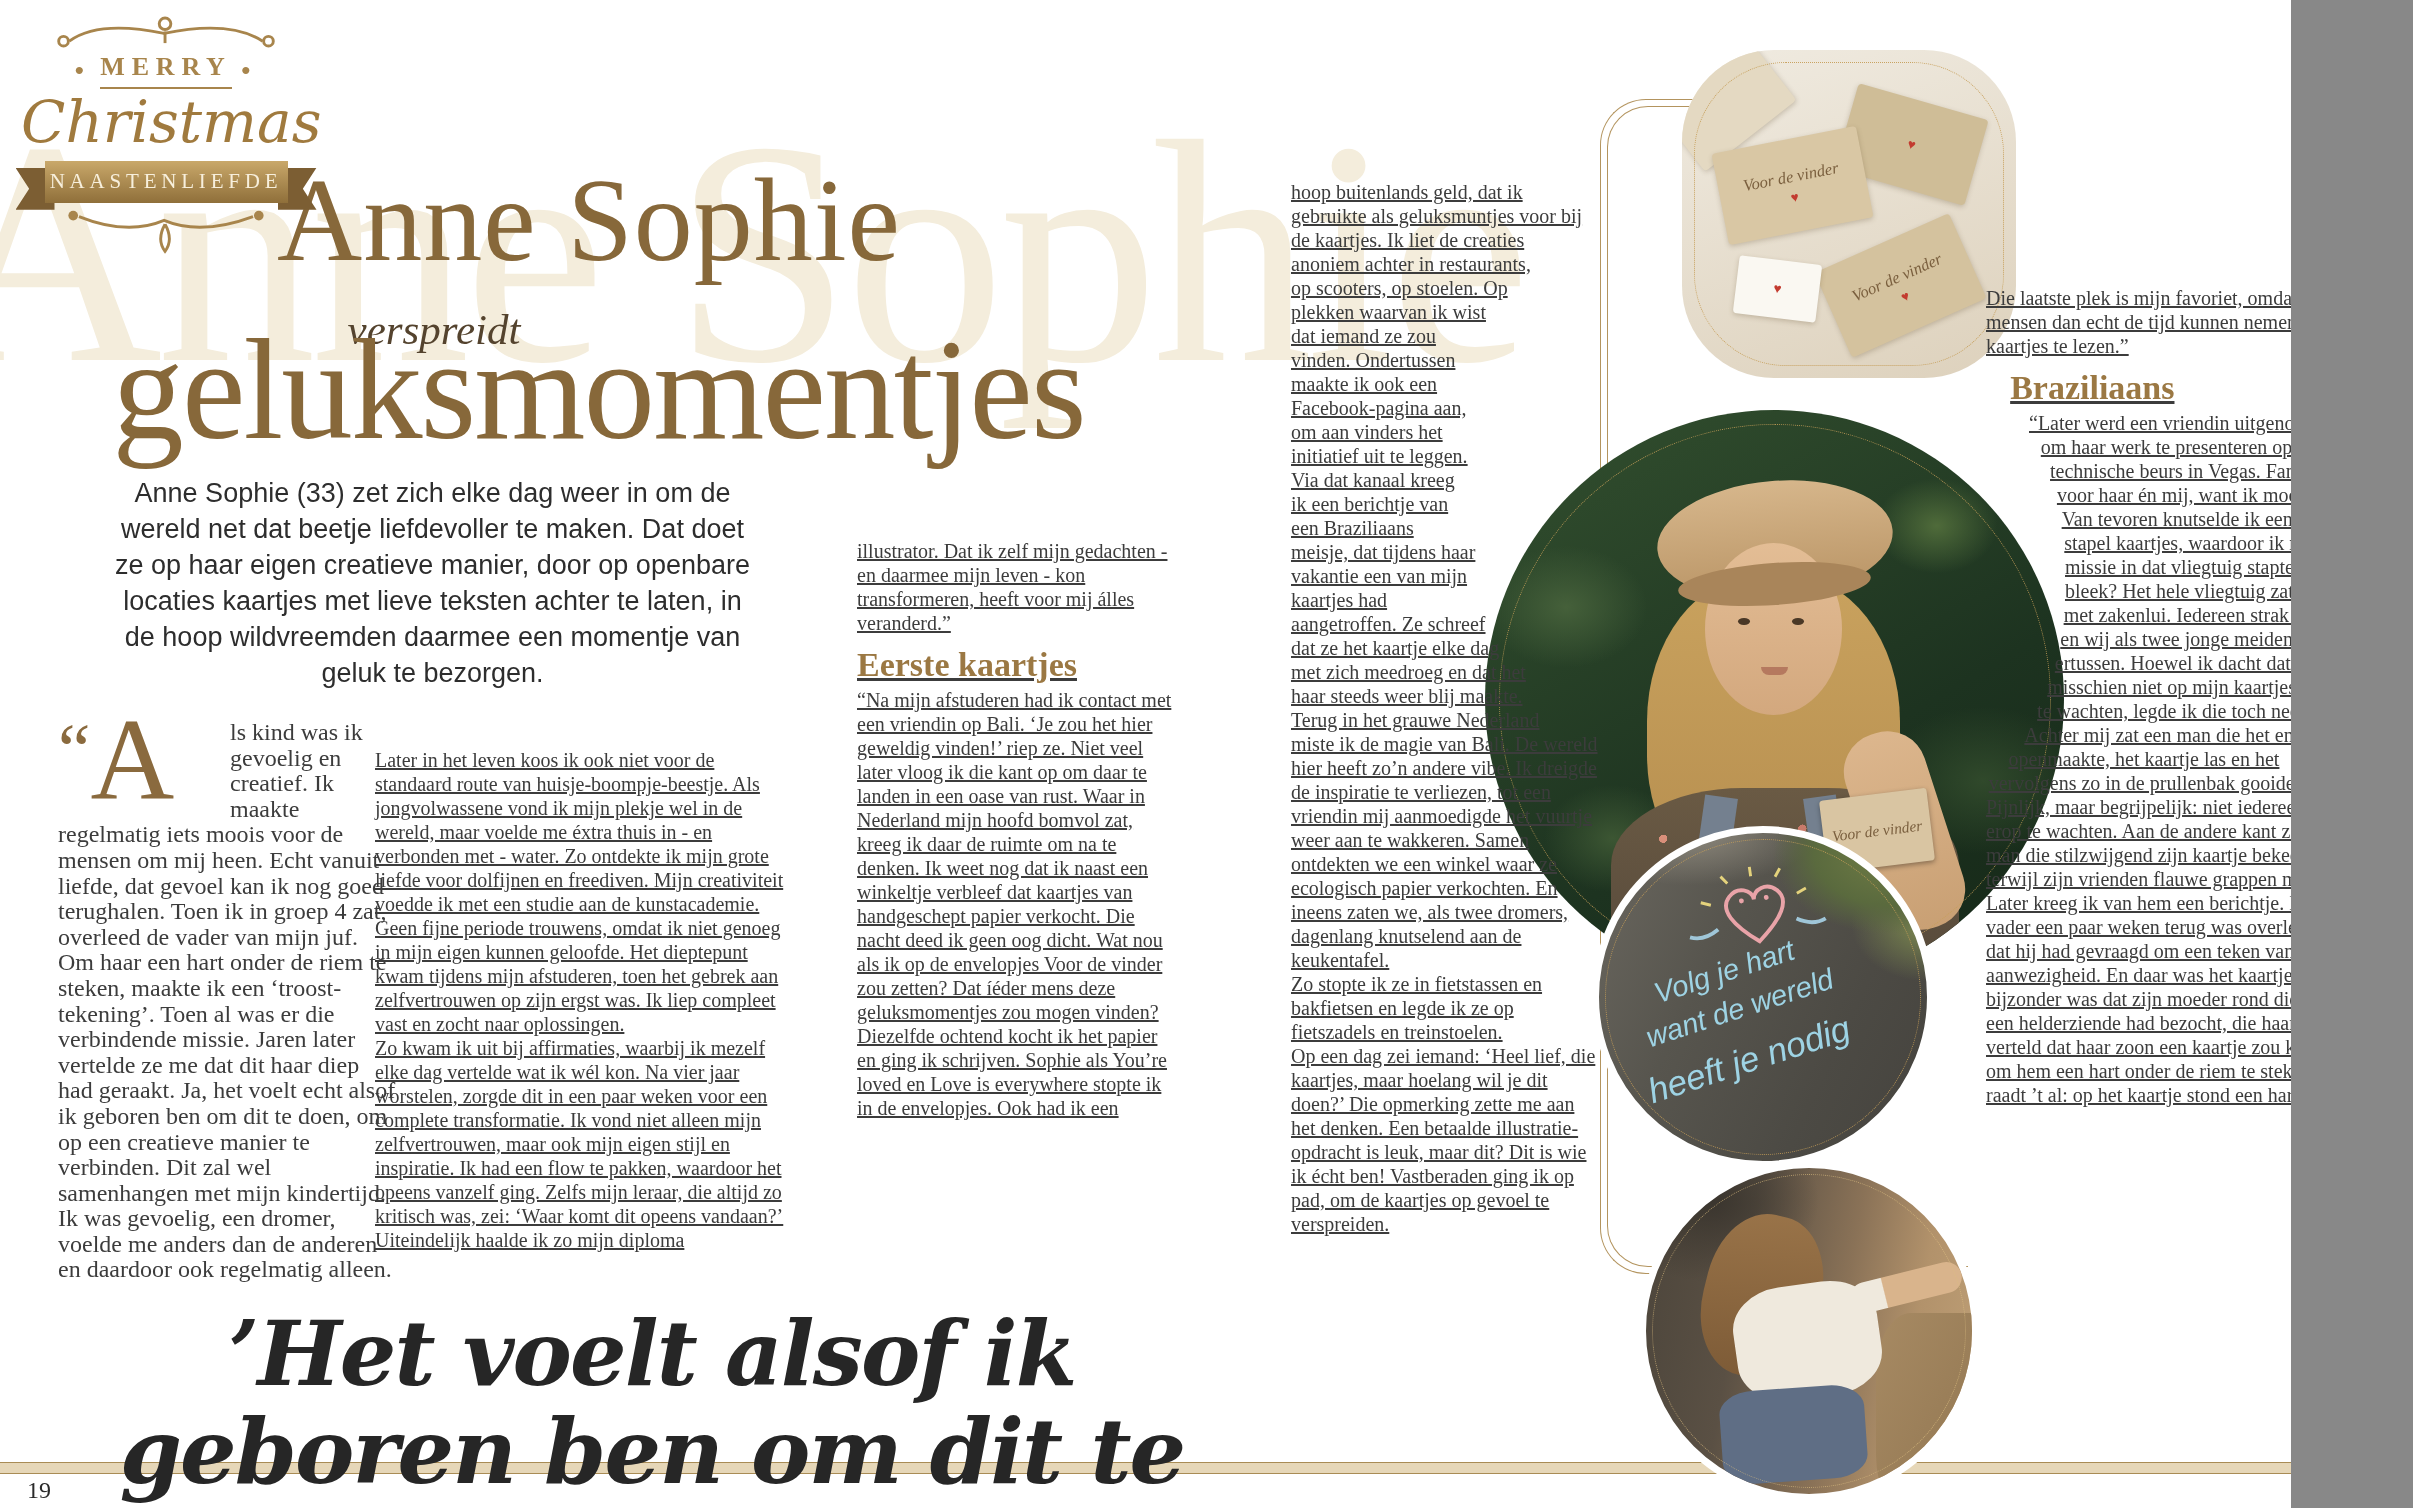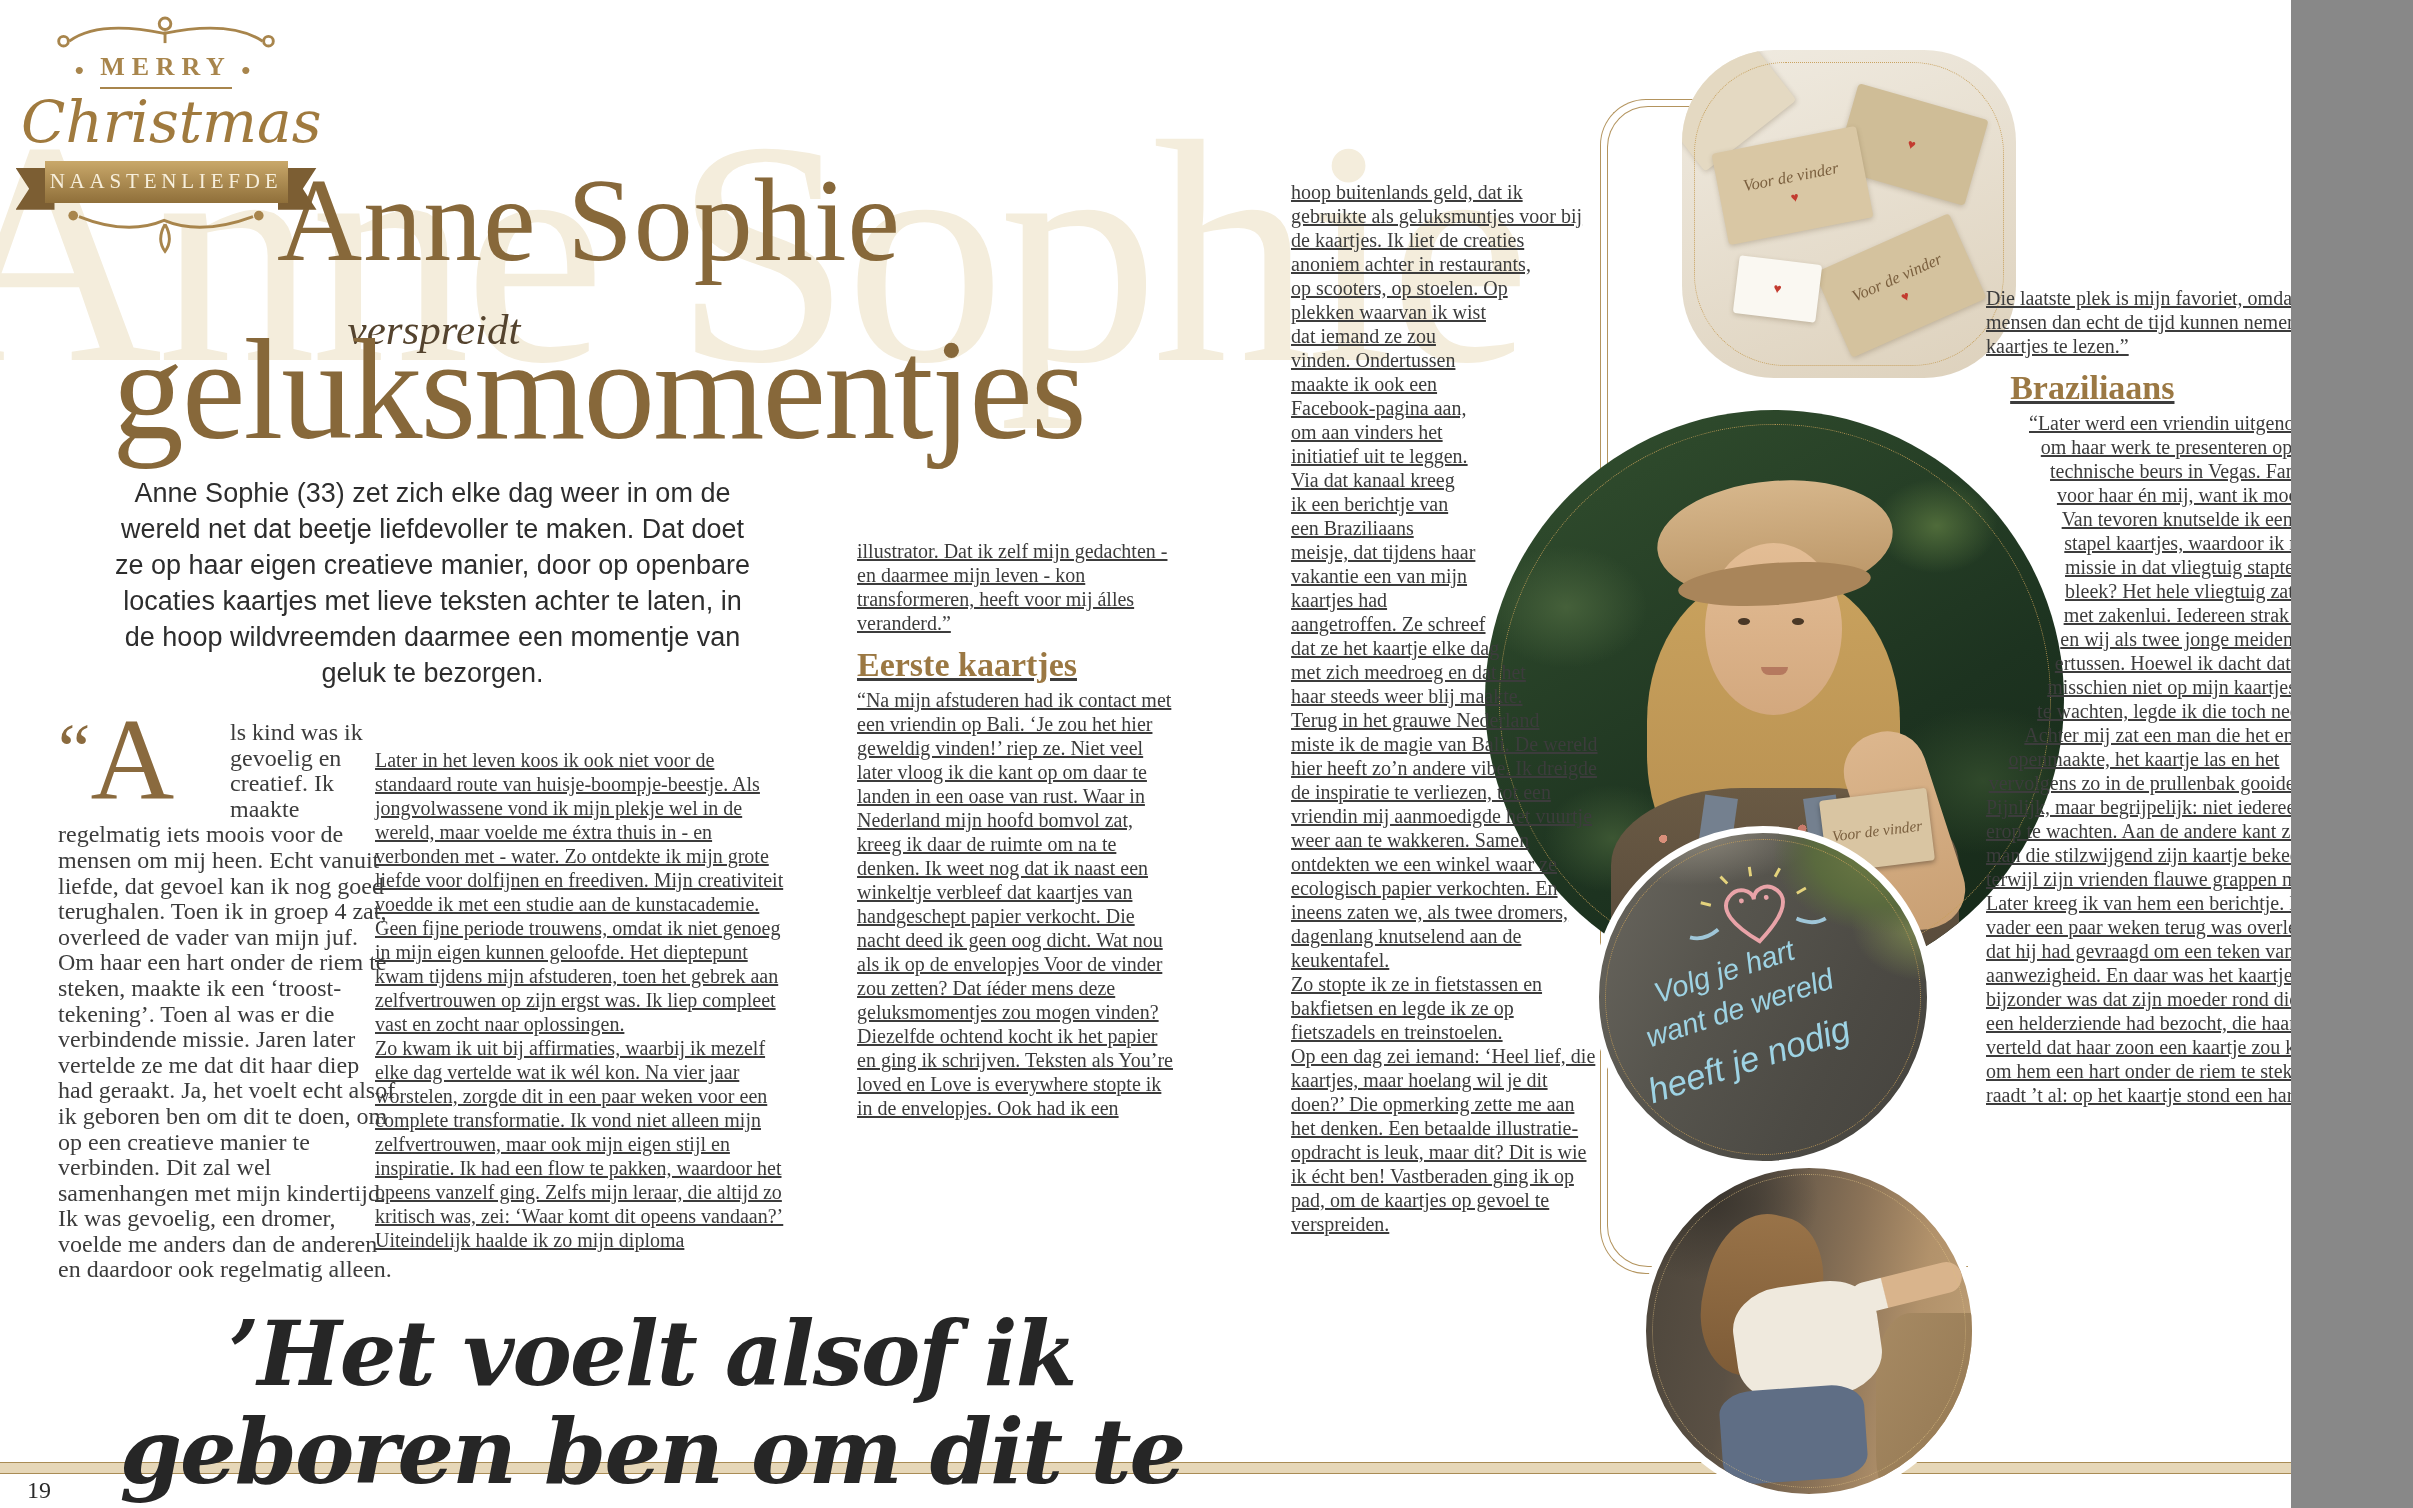--- a/index.html
+++ b/index.html
@@ -201,21 +201,21 @@
 
   <div class="abs col col2 bodytxt">
     <p>Later in het leven koos ik ook niet voor de standaard route van huisje-boompje-beestje. Als jongvolwassene vond ik mijn plekje wel in de wereld, maar voelde me éxtra thuis in - en verbonden met - water. Zo ontdekte ik mijn grote liefde voor dolfijnen en freediven. Mijn creativiteit voedde ik met een studie aan de kunstacademie. Geen fijne periode trouwens, omdat ik niet genoeg in mijn eigen kunnen geloofde. Het dieptepunt kwam tijdens mijn afstuderen, toen het gebrek aan zelfvertrouwen op zijn ergst was. Ik liep compleet vast en zocht naar oplossingen.</p>
     <p>Zo kwam ik uit bij affirmaties, waarbij ik mezelf elke dag vertelde wat ik wél kon. Na vier jaar worstelen, zorgde dit in een paar weken voor een complete transformatie. Ik vond niet alleen mijn zelfvertrouwen, maar ook mijn eigen stijl en inspiratie. Ik had een flow te pakken, waardoor het opeens vanzelf ging. Zelfs mijn leraar, die altijd zo kritisch was, zei: ‘Waar komt dit opeens vandaan?’ Uiteindelijk haalde ik zo mijn diploma</p>
   </div>
 
   <div class="abs col col3 bodytxt">
     <p>illustrator. Dat ik zelf mijn gedachten - en daarmee mijn leven - kon transformeren, heeft voor mij álles veranderd.”</p>
     <div class="subhead">Eerste kaartjes</div>
     <p>“Na mijn afstuderen had ik contact met een vriendin op Bali. ‘Je zou het hier geweldig vinden!’ riep ze. Niet veel later vloog ik die kant op om daar te landen in een oase van rust. Waar in Nederland mijn hoofd bomvol zat, kreeg ik daar de ruimte om na te denken. Ik weet nog dat ik naast een winkeltje verbleef dat kaartjes van handgeschept papier verkocht. Die nacht deed ik geen oog dicht. Wat nou als ik op de envelopjes Voor de vinder zou zetten? Dat íéder mens deze geluksmomentjes zou mogen vinden?</p>
-    <p>Diezelfde ochtend kocht ik het papier en ging ik schrijven. Teksten als You’re loved en Love is everywhere stopte ik in de envelopjes. Ook had ik een</p>
+    <p>Diezelfde ochtend kocht ik het papier en ging ik schrijven. Sophie als You’re loved en Love is everywhere stopte ik in de envelopjes. Ook had ik een</p>
   </div>
 
   <div class="abs col col4 bodytxt">
     <div class="wrap-right"></div>
     <p>hoop buitenlands geld, dat ik gebruikte als geluksmuntjes voor bij de kaartjes. Ik liet de creaties anoniem achter in restaurants, op scooters, op stoelen. Op plekken waarvan ik wist dat iemand ze zou vinden. Ondertussen maakte ik ook een Facebook-pagina aan, om aan vinders het initiatief uit te leggen. Via dat kanaal kreeg ik een berichtje van een Braziliaans meisje, dat tijdens haar vakantie een van mijn kaartjes had aangetroffen. Ze schreef dat ze het kaartje elke dag met zich meedroeg en dat het haar steeds weer blij maakte.</p>
     <p>Terug in het grauwe Nederland miste ik de magie van Bali. De wereld hier heeft zo’n andere vibe. Ik dreigde de inspiratie te verliezen, tot een vriendin mij aanmoedigde het vuurtje weer aan te wakkeren. Samen ontdekten we een winkel waar ze ecologisch papier verkochten. En ineens zaten we, als twee dromers, dagenlang knutselend aan de keukentafel.</p>
     <p>Zo stopte ik ze in fietstassen en bakfietsen en legde ik ze op fietszadels en treinstoelen.</p>
     <p>Op een dag zei iemand: ‘Heel lief, die kaartjes, maar hoelang wil je dit doen?’ Die opmerking zette me aan het denken. Een betaalde illustratie-opdracht is leuk, maar dit? Dit is wie ik écht ben! Vastberaden ging ik op pad, om de kaartjes op gevoel te verspreiden.</p>
   </div>
 

